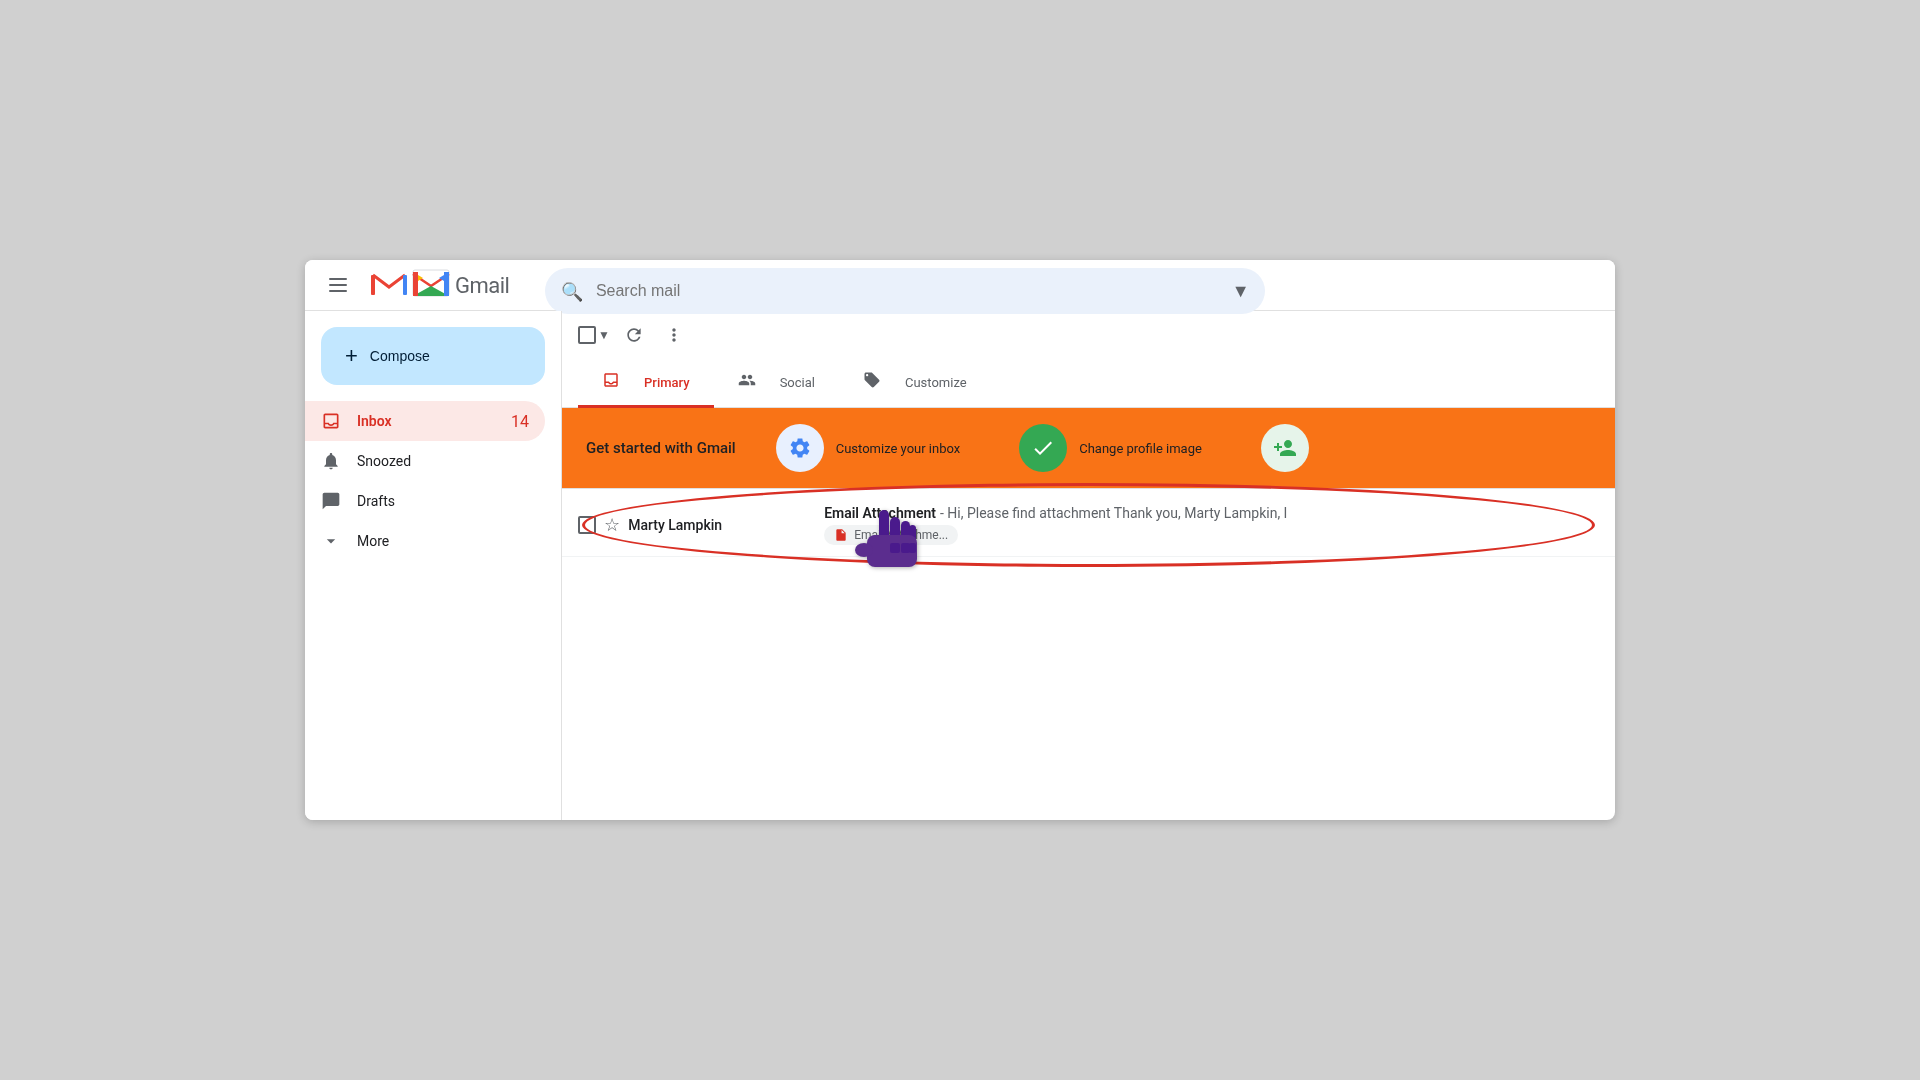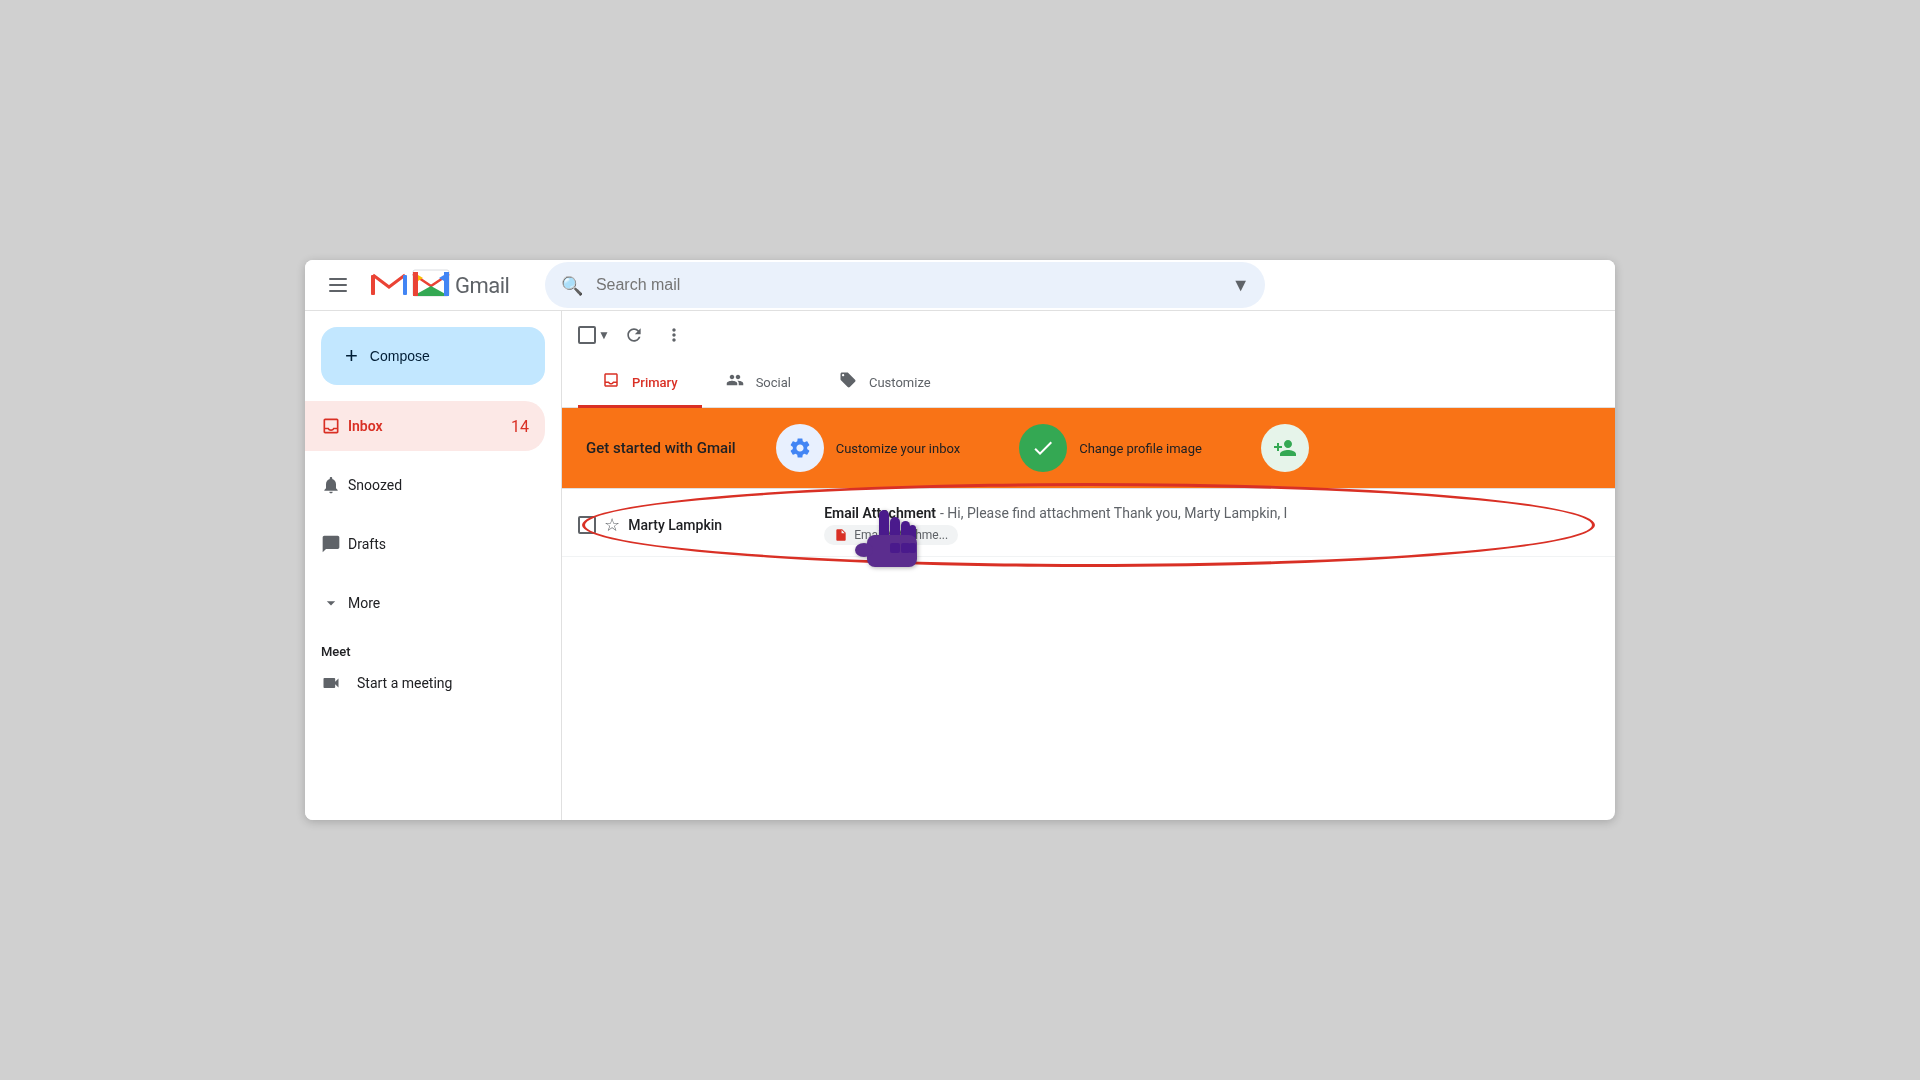--- a/index.html
+++ b/index.html
@@ -19,21 +19,20 @@
       background: #fff;
       border-radius: 8px;
       box-shadow: 0 2px 10px rgba(0,0,0,0.2);
       display: flex;
       flex-direction: column;
       overflow: hidden;
     }
     
     .header {
       display: flex;
-      align-items: center;
       padding: 8px 16px;
       background: #fff;
       border-bottom: 1px solid #e0e0e0;
       height: 51px;
       gap: 16px;
     }
     .menu-icon-btn {
       background: none;
       border: none;
       cursor: pointer;
@@ -112,30 +111,29 @@
       width: calc(100% - 32px);
     }
     .compose-plus {
       font-size: 22px;
       color: #001d35;
       font-weight: 300;
     }
     .nav-item {
       display: flex;
       align-items: center;
-      gap: 7px;
+      gap: 16px;
       padding: 4px 16px;
-      height: 50px;
+      height: 40px;
       cursor: pointer;
       border-radius: 0 20px 20px 0;
       font-size: 14px;
       color: #202124;
       position: relative;
       margin-right: 16px;
-      margin-top: 9px;
     }
     .nav-item.active {
       background: #fce8e6;
       color: #d93025;
       font-weight: 600;
     }
     .nav-item .badge {
       margin-left: auto;
       font-size: 16px;
       font-weight: 400;
@@ -194,21 +192,21 @@
 
     
     .tabs {
       display: flex;
       border-bottom: 1px solid #e0e0e0;
       padding: 0 16px;
     }
     .tab {
       display: flex;
       align-items: center;
-      gap: 12px;
+      gap: 24px;
       padding: 12px 24px;
       cursor: pointer;
       font-size: 13px;
       color: #5f6368;
       border-bottom: 3px solid transparent;
       margin-bottom: -1px;
     }
     .tab.active {
       color: #d93025;
       border-bottom-color: #d93025;
@@ -434,31 +432,20 @@
         <div class="nav-item">
           <span class="nav-icon">
             <svg width="20" height="20" viewBox="0 0 24 24" fill="#5f6368">
                 <path d="M7 10l5 5 5-5z"></path>
               </svg>
           </span>
           <span>More</span>
         </div>
       </nav>
 
-      <div class="meet-section">
-        <div class="section-label">Meet</div>
-        <div class="meet-item">
-          <span class="meet-icon">
-            <svg width="20" height="20" viewBox="0 0 24 24" fill="#5f6368">
-                <path d="M17 10.5V7c0-.55-.45-1-1-1H4c-.55 0-1 .45-1 1v10c0 .55.45 1 1 1h12c.55 0 1-.45 1-1v-3.5l4 4v-11l-4 4z"></path>
-              </svg>
-          </span>
-          <span>Start a meeting</span>
-        </div>
-      </div>
     </div>
 
     <div class="content">
 
       <div class="toolbar">
         <div class="checkbox-area">
           <div class="checkbox-box"></div>
           <span class="chevron-down">▼</span>
         </div>
         <button class="toolbar-btn" title="Refresh">

